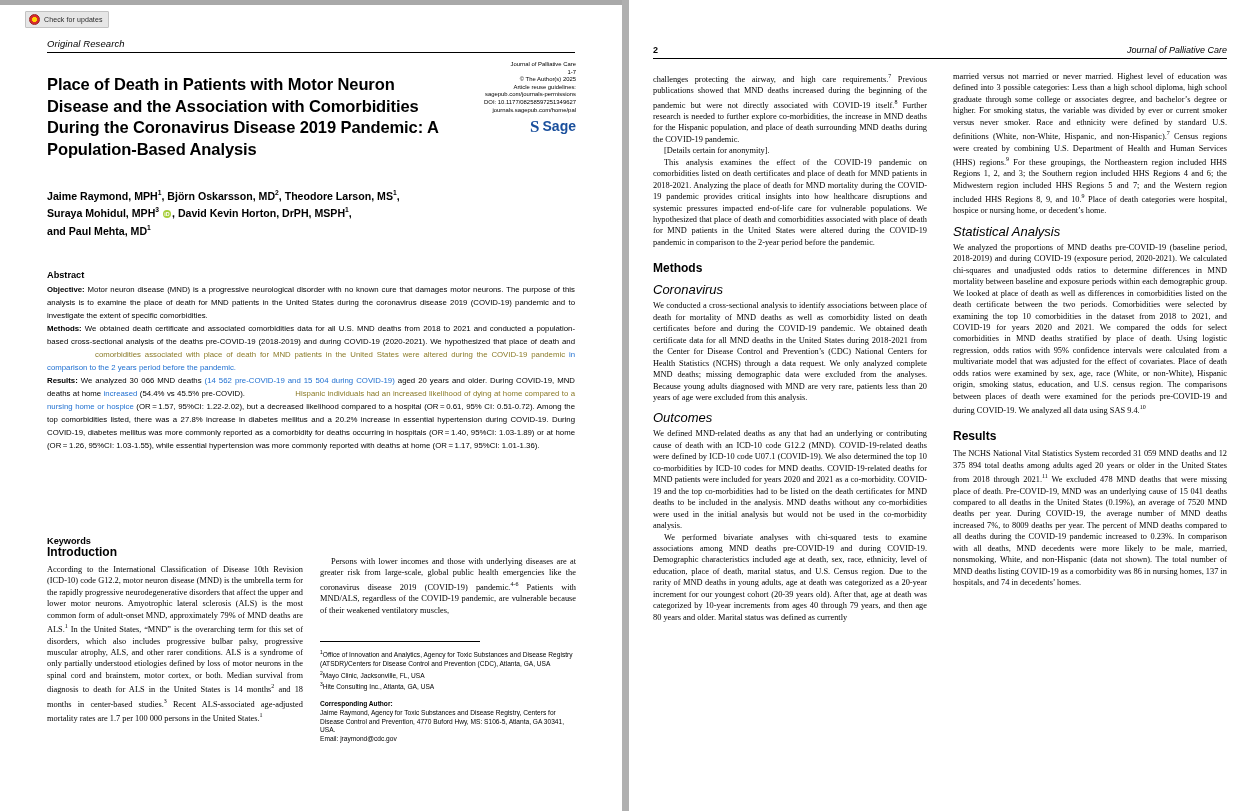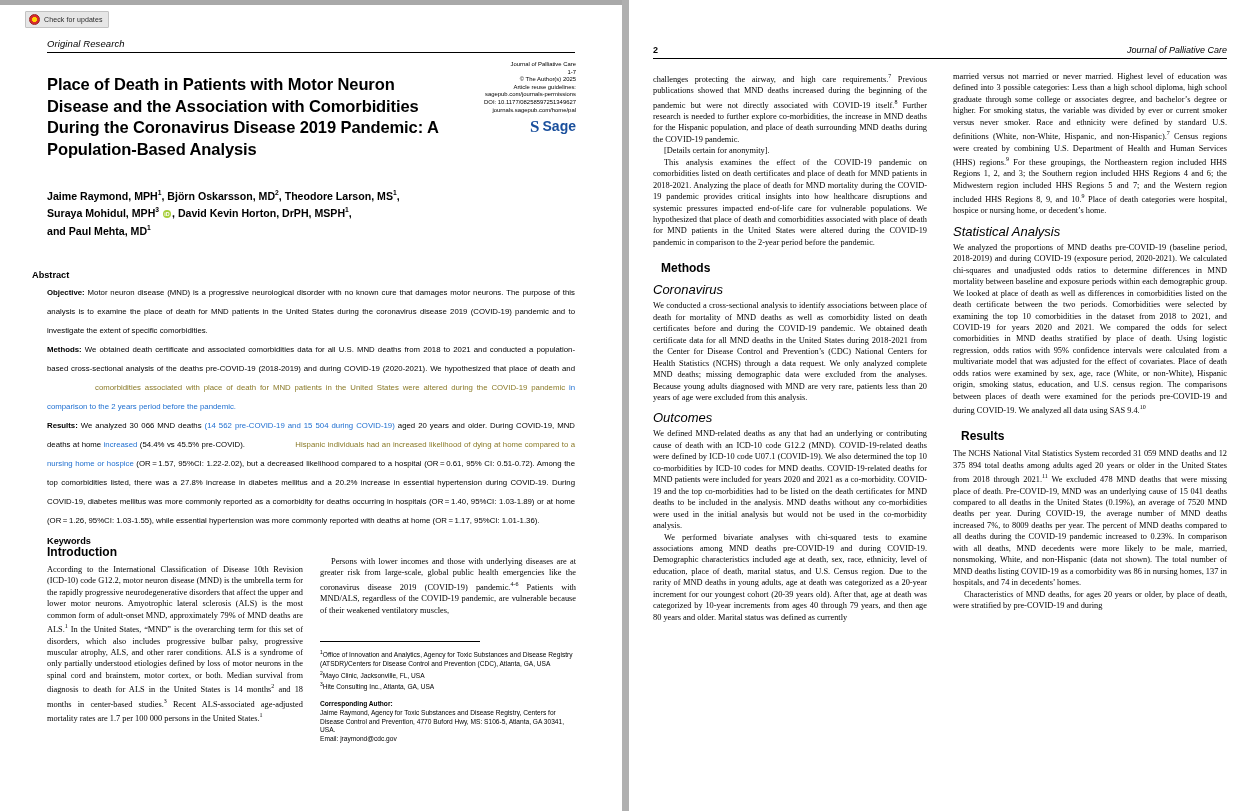--- a/index.html
+++ b/index.html
@@ -117,29 +117,29 @@
     display: inline-block;
     width: 8px; height: 8px; border-radius: 50%;
     background: #a6ce39; color: #fff;
     font-size: 5.4px; font-weight: bold;
     text-align: center; line-height: 8px;
     vertical-align: 1px; margin: 0 1px;
   }
 
   
   .abs-head {
-    position: absolute; top: 270px; left: 32px;
+    position: absolute; top: 270px; left: 47px;
     font-family: "Liberation Sans", sans-serif;
     font-weight: bold; font-size: 9.2px; color: #000;
   }
   .abstract {
     position: absolute; top: 283px; left: 47px;
     width: 528px;
     font-family: "Liberation Sans", sans-serif;
-    font-size: 7.8px; line-height: 19px;
+    font-size: 7.8px; line-height: 13px;
     text-align: justify; color: #000;
     hyphens: auto;
   }
   .abstract p { margin: 0; }
   .abstract b { font-weight: bold; }
   .hl-blue  { color: #1f6fd0; }
   .hl-olive { color: #8a7a28; padding-left: 48px; }
 
   
   .kw-head {
@@ -209,21 +209,21 @@
 
   .p2col {
     position: absolute; top: 71px; width: 274px;
   }
   .p2col-left  { left: 24px; }
   .p2col-right { left: 324px; }
 
   .sec-h1 {
     font-family: "Liberation Sans", sans-serif;
     font-weight: bold; font-size: 12px; color: #000;
-    margin: 13px 0 5px 8px; line-height: 14px;
+    margin: 13px 0 5px 0; line-height: 14px;
   }
   .sec-h2 {
     font-family: "Liberation Sans", sans-serif;
     font-style: italic; font-size: 13px; color: #000;
     margin: 9px 0 4px 0; line-height: 12px;
   }
 </style>
 </head>
 <body>
 
@@ -322,18 +322,17 @@
         </div>
 
       <div class="sec-h2">Statistical Analysis</div>
       <div class="col-body">
           <p>We analyzed the proportions of MND deaths pre-COVID-19 (baseline period, 2018-2019) and during COVID-19 (exposure period, 2020-2021). We calculated chi-squares and unadjusted odds ratios to determine differences in MND mortality between baseline and exposure periods within each demographic group. We looked at place of death as well as differences in comorbidities listed on the death certificate between the two periods. Comorbidities were selected by examining the top 10 comorbidities in the dataset from 2018 to 2021, and COVID-19 for years 2020 and 2021. We compared the odds for select comorbidities in MND deaths stratified by place of death. Using logistic regression, odds ratios with 95% confidence intervals were calculated from a multivariate model that was adjusted for the effect of covariates. Place of death odds ratios were examined by sex, age, race (White, or non-White), Hispanic origin, smoking status, education, and U.S. census region. The comparisons between places of death were examined for the periods pre-COVID-19 and during COVID-19. We analyzed all data using SAS 9.4.<sup>10</sup></p>
         </div>
 
       <div class="sec-h1">Results</div>
       <div class="col-body">
           <p>The NCHS National Vital Statistics System recorded 31 059 MND deaths and 12 375 894 total deaths among adults aged 20 years or older in the United States from 2018 through 2021.<sup>11</sup> We excluded 478 MND deaths that were missing place of death. Pre-COVID-19, MND was an underlying cause of 15 041 deaths compared to all deaths in the United States (0.19%), an average of 7520 MND deaths per year. During COVID-19, the average number of MND deaths increased 7%, to 8009 deaths per year. The percent of MND deaths compared to all deaths during the COVID-19 pandemic increased to 0.23%. In comparison with all deaths, MND decedents were more likely to be male, married, nonsmoking, White, and non-Hispanic (data not shown). The total number of MND deaths listing COVID-19 as a comorbidity was 86 in nursing homes, 137 in hospitals, and 74 in decedents’ homes.</p>
-          <p class="ind">Characteristics of MND deaths, for ages 20 years or older, by place of death, were stratified by pre-COVID-19 and during</p>
         </div>
     </div>
   </div>
 
 </div>
 
 </body></html>

